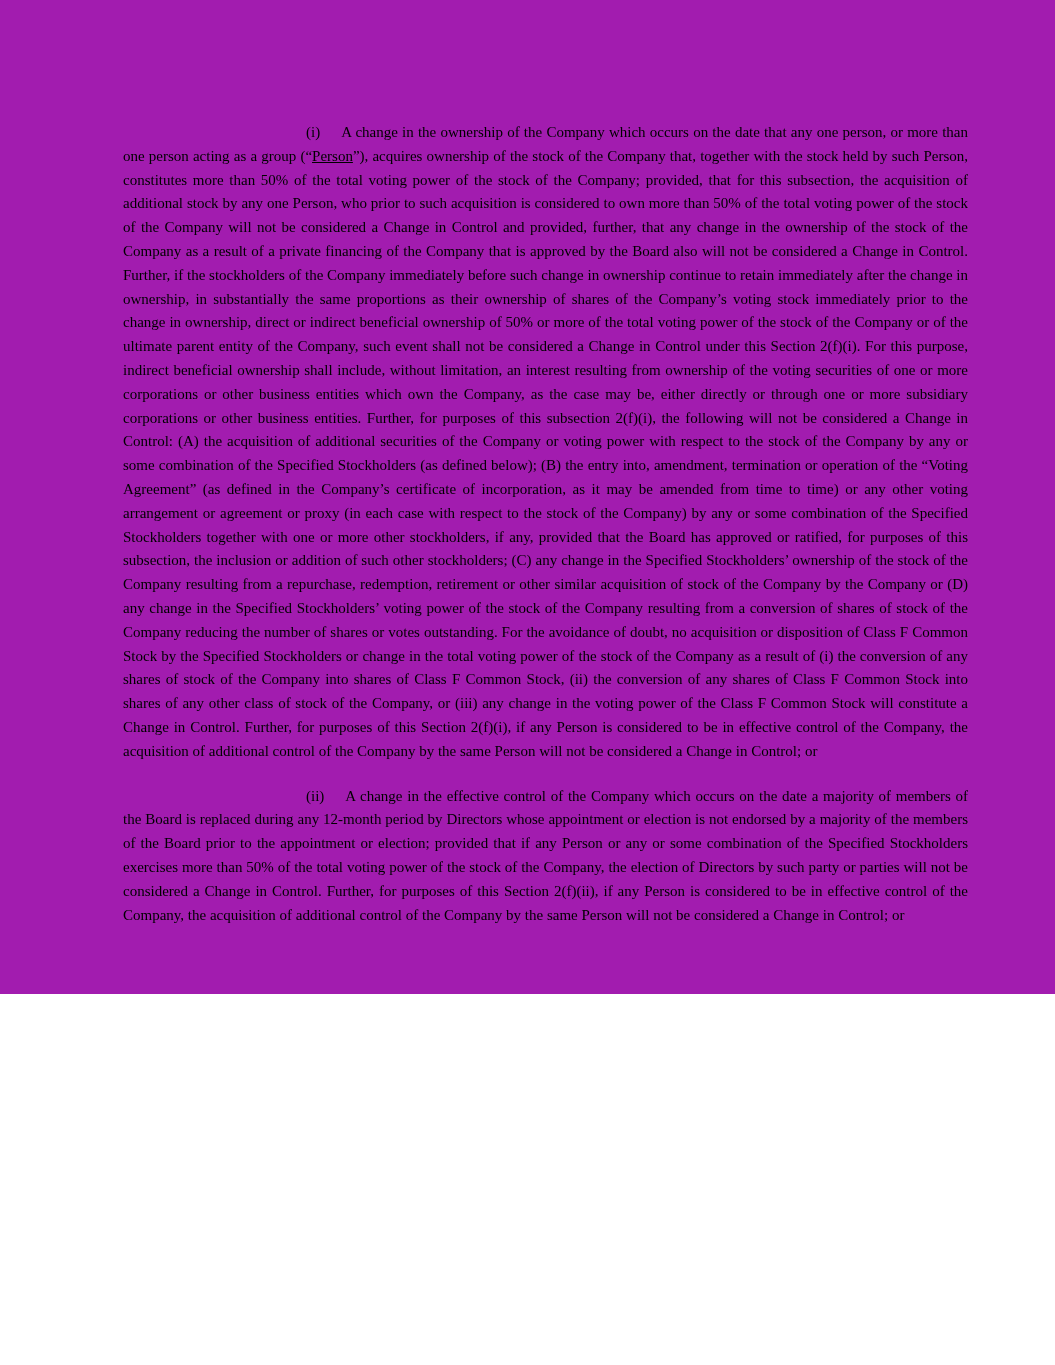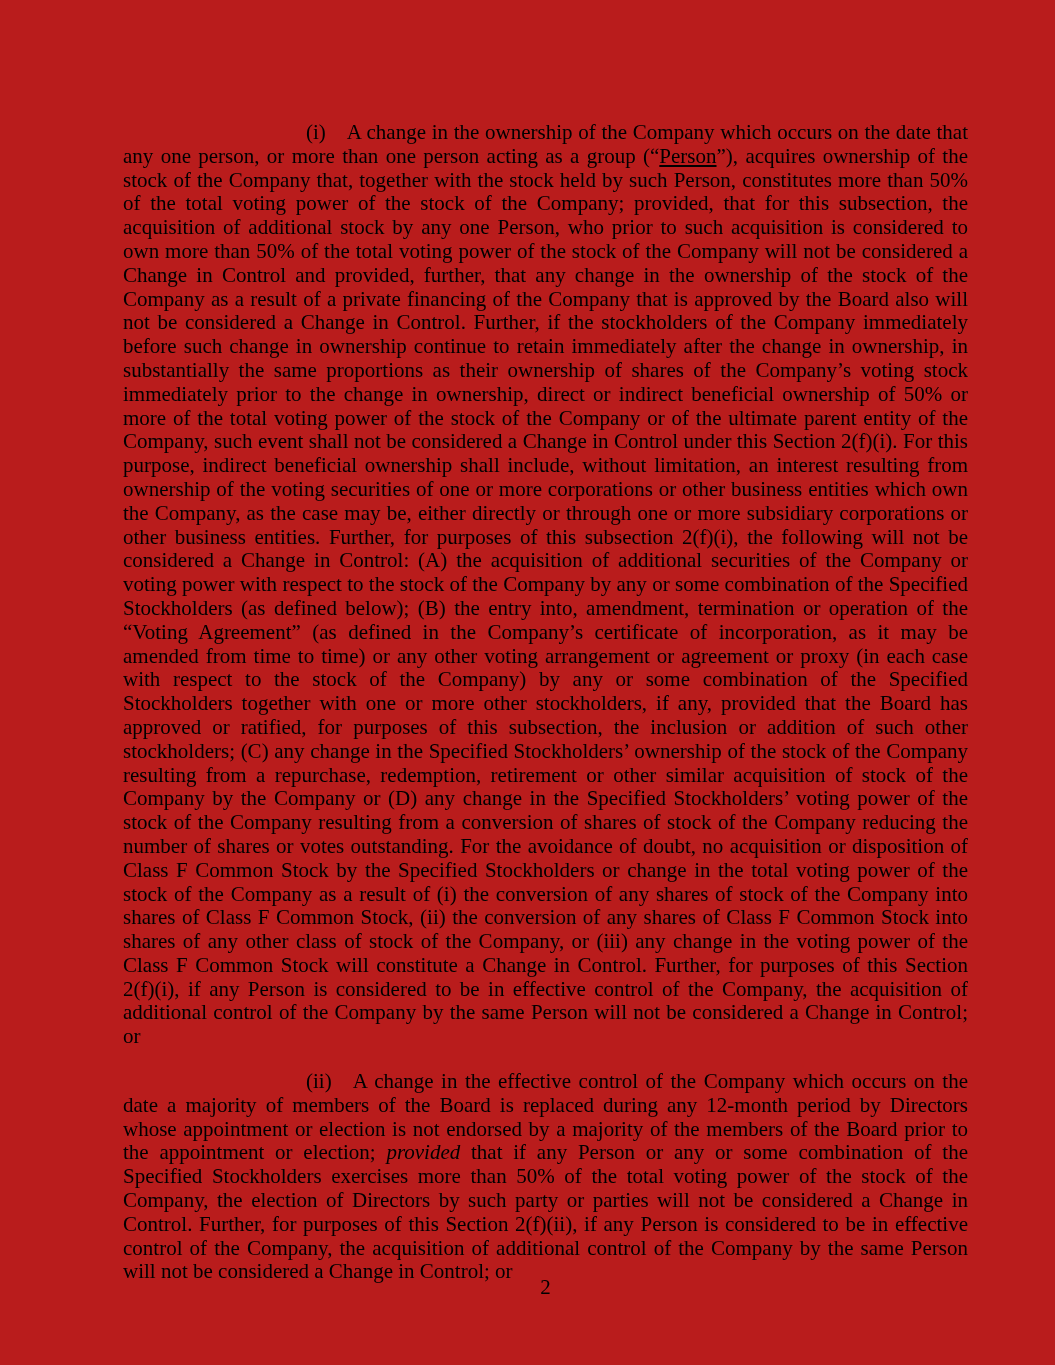--- a/index.html
+++ b/index.html
@@ -3,25 +3,25 @@
 <meta charset="utf-8">
 <style>
   html, body {
     margin: 0;
     padding: 0;
     background: #ffffff;
   }
   .page {
     position: relative;
     width: 1055px;
-    height: 1365px;
-    background: #b91c1c;
+    height: 994px;
+    background: #a21caf;
     color: #000000;
     font-family: "Liberation Serif", "DejaVu Serif", serif;
-    font-size: 21px;
+    font-size: 15px;
     line-height: 23.8px;
     overflow: hidden;
   }
   .content {
     position: absolute;
     left: 123px;
     top: 121px;
     width: 845px;
   }
   p.para {
@@ -30,21 +30,20 @@
     text-indent: 183px;
   }
   .tab {
     display: inline-block;
     width: 21px;
   }
   .run-underline {
     text-decoration: underline;
   }
   .run-italic {
-    font-style: italic;
   }
   .page-number {
     position: absolute;
     left: 123px;
     top: 1276px;
     width: 845px;
     text-align: center;
   }
 </style>
 </head>

